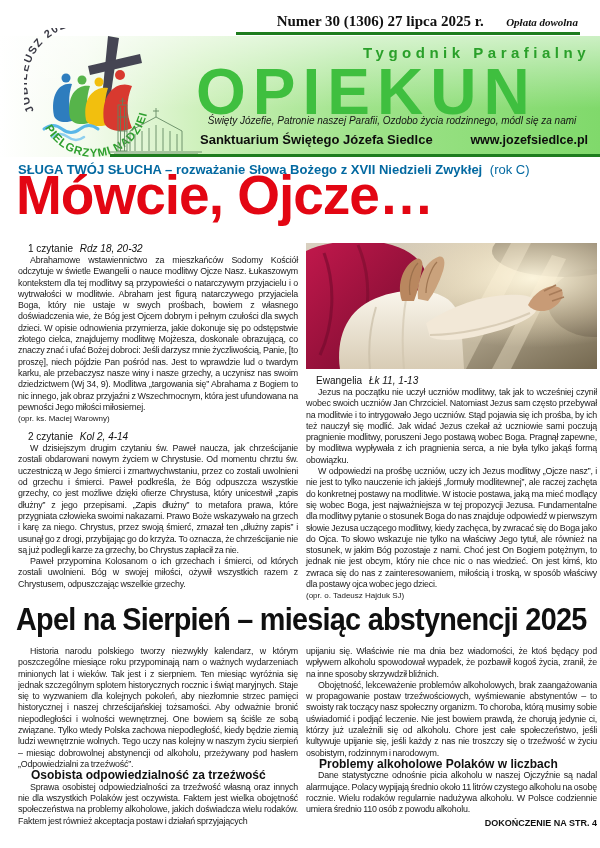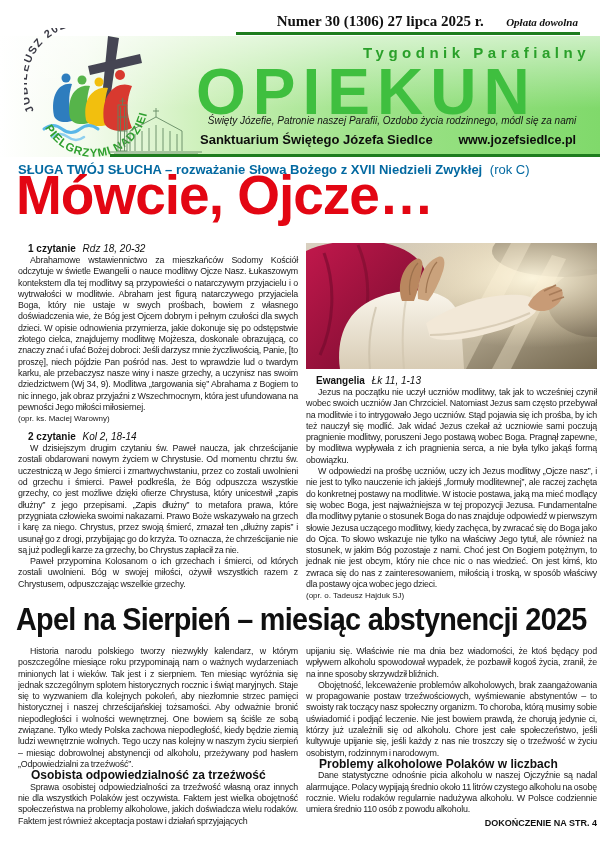--- a/index.html
+++ b/index.html
@@ -22,21 +22,21 @@
   .band-rule { position:absolute; left:110px; right:0; bottom:0; height:3px; background:#1e7c1e; }
   .jubilee-logo { position:absolute; left:24px; top:-8px; width:140px; height:130px; }
   .church { position:absolute; left:108px; bottom:2px; width:98px; height:58px; }
   .mast-right { position:absolute; left:196px; right:8px; top:0; bottom:0; }
   .green-kicker { position:absolute; top:8px; right:2px; font-size:15px; font-weight:bold;
                   letter-spacing:4.5px; color:#2aa02a; white-space:nowrap; }
   .op-title { position:absolute; top:24px; left:0; right:-6px; text-align:left;
               font-size:64px; line-height:1; font-weight:bold; letter-spacing:7px; color:#3fbf3f; }
   .tagline { position:absolute; bottom:31px; left:0; right:4px; text-align:center;
              font-style:italic; font-weight:normal; font-size:10px; color:#151515; }
-  .sanc-row { position:absolute; bottom:10px; left:4px; right:16px; display:flex;
+  .sanc-row { position:absolute; bottom:10px; left:4px; right:4px; display:flex;
               justify-content:space-between; align-items:center; }
   .sanctuary { font-weight:bold; font-size:13px; color:#0d0d0d; }
   .website   { font-weight:bold; font-size:12.5px; color:#0d0d0d; }
 
   
   .lead-kicker { position:absolute; top:162px; left:18px; font-size:13px; color:#0369a1; white-space:nowrap; }
   .lk-bold { font-weight:bold; }
   .lk-light { font-weight:normal; margin-left:4px; }
   .lead-headline { position:absolute; top:168px; left:16px; margin:0; font-size:55px; line-height:1;
                    font-weight:bold; letter-spacing:-1px; color:#e30613; white-space:nowrap; }
@@ -44,21 +44,21 @@
   .cols { position:absolute; left:18px; width:579px; display:flex; gap:8px; }
   .top-cols { top:243px; height:368px; overflow:hidden; }
   .bottom-cols { top:646px; height:201px; overflow:hidden; }
   .col-left  { width:280px; flex:0 0 280px; }
   .col-right { width:291px; flex:0 0 291px; }
 
   p.body { margin:0; font-size:8.9px; line-height:11.3px; text-align:justify;
            letter-spacing:-0.2px; word-spacing:-0.5px; color:#1b1b1b; }
   .indent { text-indent:12px; }
   .reading-head { font-size:10px; line-height:12px; text-indent:10px; color:#111; }
-  .rlabel { font-weight:bold; }
+  .rlabel { font-weight:normal; }
   .rref { font-style:italic; margin-left:4px; }
   .gap { margin-top:7px; }
   .gap-sm { margin-top:6px; }
   .credit { margin:1px 0 0; font-size:8px; line-height:10px; color:#222; }
 
   .gospel-photo { display:block; width:291px; height:126px; }
 
   
   .appeal-headline { position:absolute; top:604px; left:16px; margin:0; font-size:31px; line-height:1.05;
                      font-weight:bold; letter-spacing:-0.8px; color:#101010; white-space:nowrap;
@@ -160,21 +160,21 @@
     <div class="col col-left">
       <div class="reading-head">
         <span class="rlabel">1 czytanie</span>
         <span class="rref">Rdz 18, 20-32</span>
       </div>
       <p class="body indent">Abrahamowe wstawiennictwo za mieszkańców Sodomy Kościół odczytuje w świetle Ewangelii o nauce modlitwy Ojcze Nasz. Łukaszowym kontekstem dla tej modlitwy są przypowieści o natarczywym przyjacielu i o wytrwałości w modlitwie. Abraham jest figurą natarczywego przyjaciela Boga, który nie ustaje w swych prośbach, bowiem z własnego doświadczenia wie, że Bóg jest Ojcem dobrym i pełnym czułości dla swych dzieci. W opisie odnowienia przymierza, jakie dokonuje się po odstępstwie złotego cielca, znajdujemy modlitwę Mojżesza, doskonale obrazującą, co znaczy znać i ufać Bożej dobroci: Jeśli darzysz mnie życzliwością, Panie, [to proszę], niech pójdzie Pan pośród nas. Jest to wprawdzie lud o twardym karku, ale przebaczysz nasze winy i nasze grzechy, a uczynisz nas swoim dziedzictwem (Wj 34, 9). Modlitwa „targowania się” Abrahama z Bogiem to nic innego, jak obraz przyjaźni z Wszechmocnym, która jest ufundowana na pewności Jego miłości miłosiernej.</p>
       <p class="credit">(opr. ks. Maciej Warowny)</p>
 
       <div class="reading-head gap">
         <span class="rlabel">2 czytanie</span>
-        <span class="rref">Kol 2, 18-14</span>
+        <span class="rref">Kol 2, 4-14</span>
       </div>
       <p class="body indent">W dzisiejszym drugim czytaniu św. Paweł naucza, jak chrześcijanie zostali obdarowani nowym życiem w Chrystusie. Od momentu chrztu św. uczestniczą w Jego śmierci i zmartwychwstaniu, przez co zostali uwolnieni od grzechu i śmierci. Paweł podkreśla, że Bóg odpuszcza wszystkie grzechy, co jest możliwe dzięki ofierze Chrystusa, który unicestwił „zapis dłużny” z jego przepisami. „Zapis dłużny” to metafora prawa, które przygniata człowieka swoimi nakazami. Prawo Boże wskazywało na grzech i karę za niego. Chrystus, przez swoją śmierć, zmazał ten „dłużny zapis” i usunął go z drogi, przybijając go do krzyża. To oznacza, że chrześcijanie nie są już podlegli karze za grzechy, bo Chrystus zapłacił za nie.</p>
       <p class="body indent">Paweł przypomina Kolosanom o ich grzechach i śmierci, od których zostali uwolnieni. Bóg w swojej miłości, ożywił wszystkich razem z Chrystusem, odpuszczając wszelkie grzechy.</p>
     </div>
 
     <div class="col col-right">
 
       <svg class="gospel-photo" viewBox="0 0 291 126" preserveAspectRatio="none" aria-hidden="true">
         <defs>
           <linearGradient id="sky" x1="0" y1="0" x2="1" y2="1">

